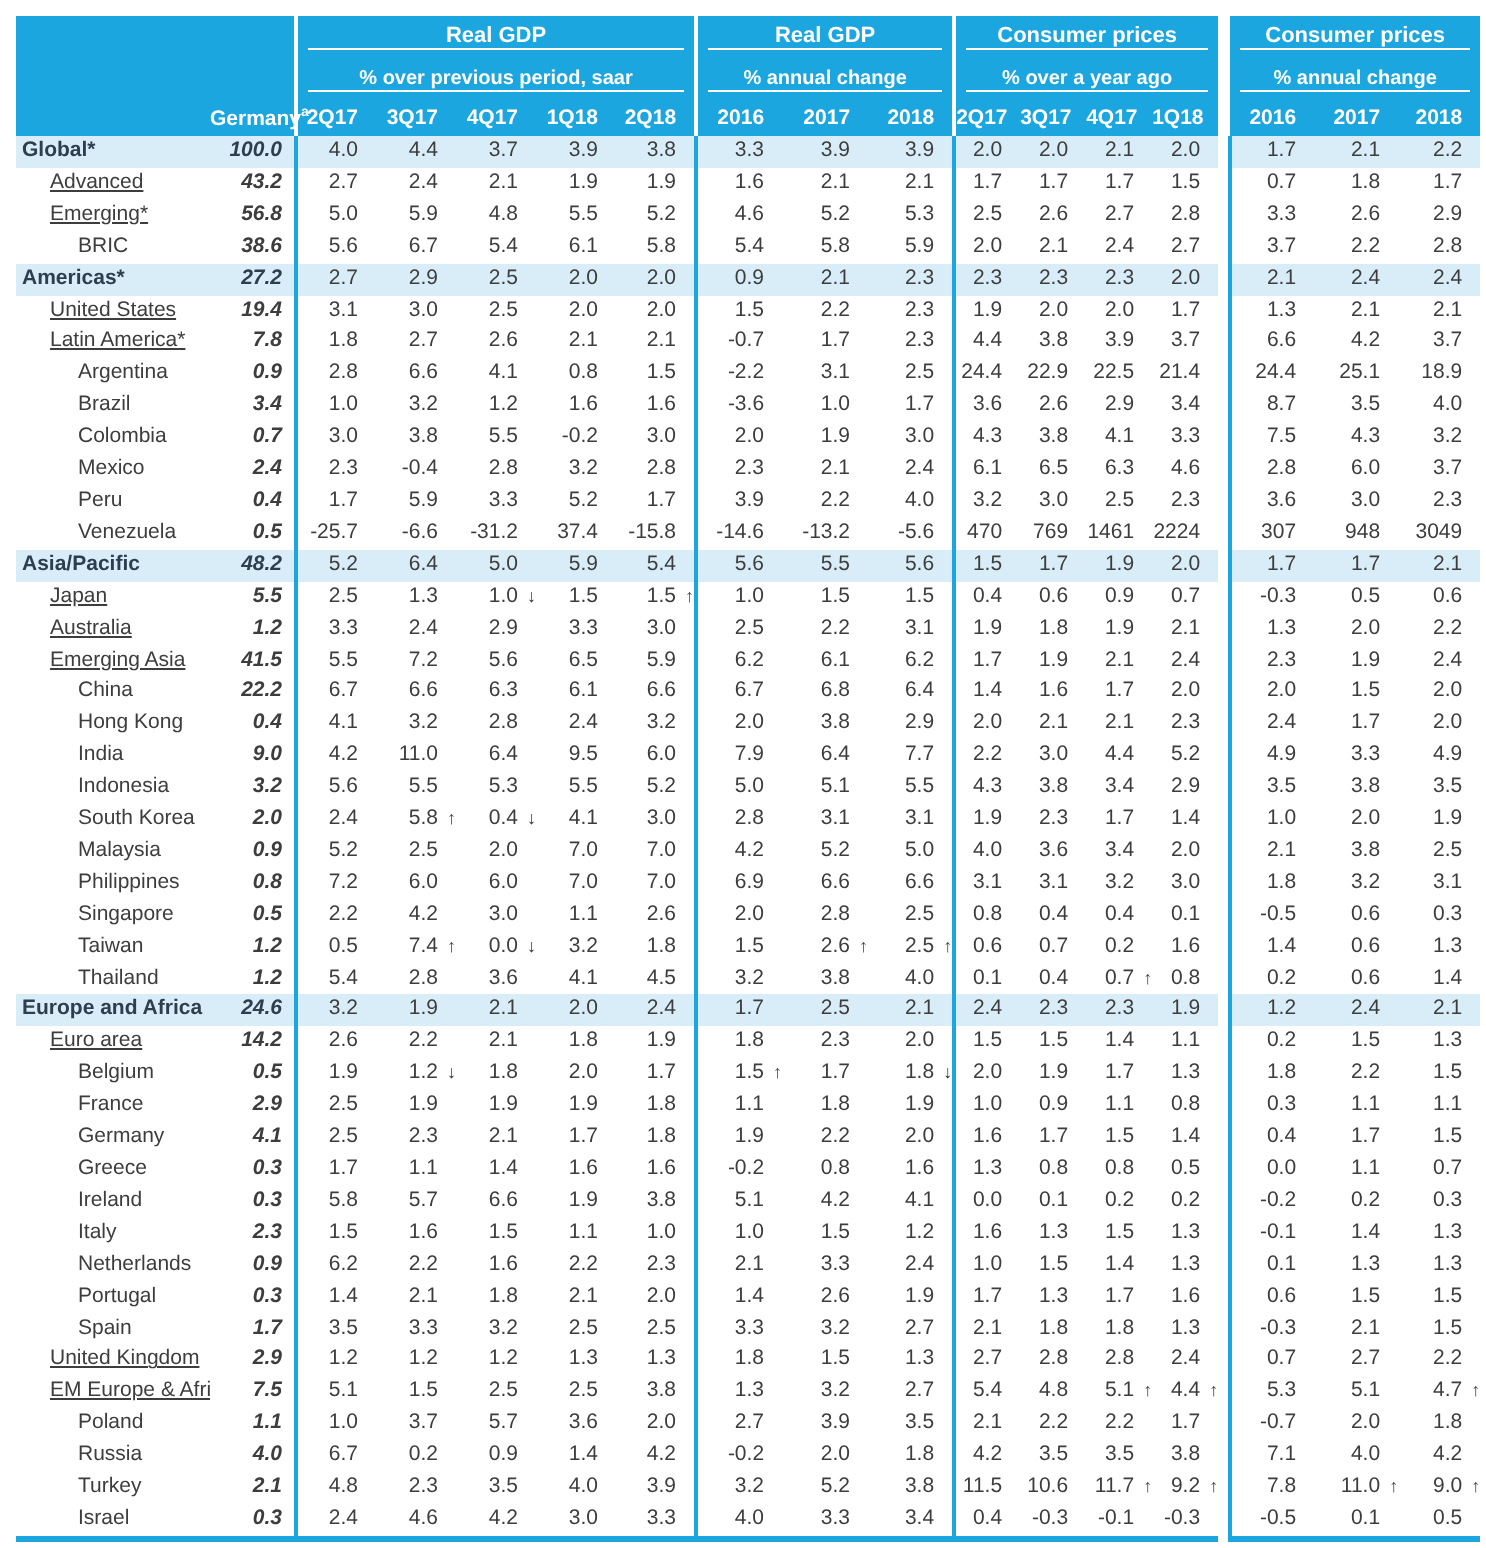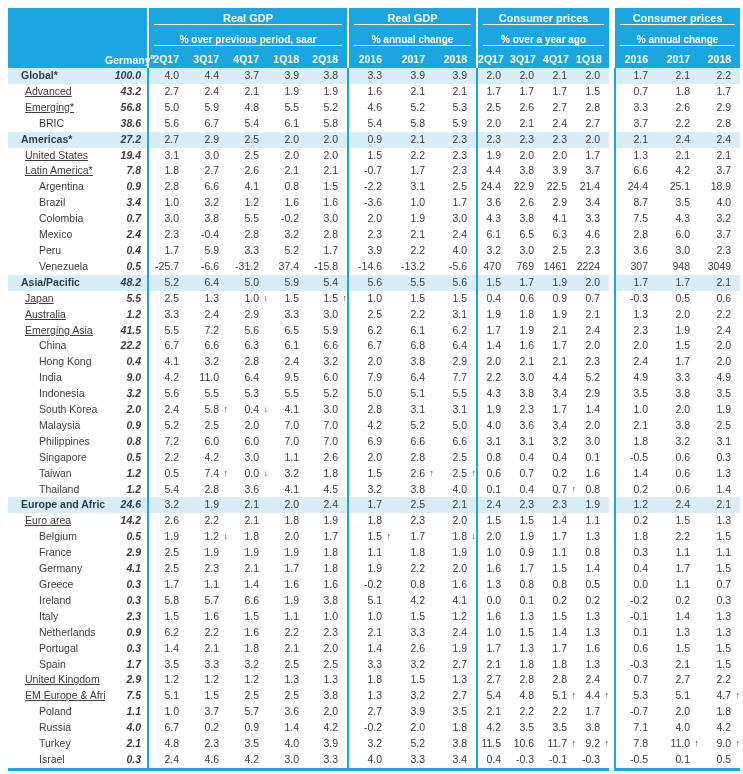--- a/index.html
+++ b/index.html
@@ -43,21 +43,21 @@
     padding:0; height:15.9px; line-height:15.9px;
     font-size:10.5px; color:#3d3d3d; white-space:nowrap;
   }
   td.gstart { border-left:2px solid #1ba6df; }
   td.num { text-align:right; padding-right:9px; position:relative; }
   td.num .arrow {
     position:absolute; right:0; top:0; height:100%;
     font-size:9px; line-height:15.9px; color:#3d3d3d;
   }
   td.name-cell { overflow:hidden; }
-  td.lvl0 { padding-left:13px; }
+  td.lvl0 { padding-left:3px; }
   td.lvl1 { padding-left:17px;text-decoration:underline; }
   td.lvl2 { padding-left:31px; }
   td.weight-cell { text-align:right; padding-right:6px; font-style:italic;font-weight:bold; }
   tr.section td:not(.gap) { background:#d9edf8; }
   tr.section td.name-cell { font-weight:bold; color:#2e3e4e; }
   tr.section td.weight-cell { font-weight:bold; color:#2e3e4e; }
   tr:last-child td:not(.gap) { border-bottom:3px solid #1ba6df; }
 </style>
 </head>
 <body>

